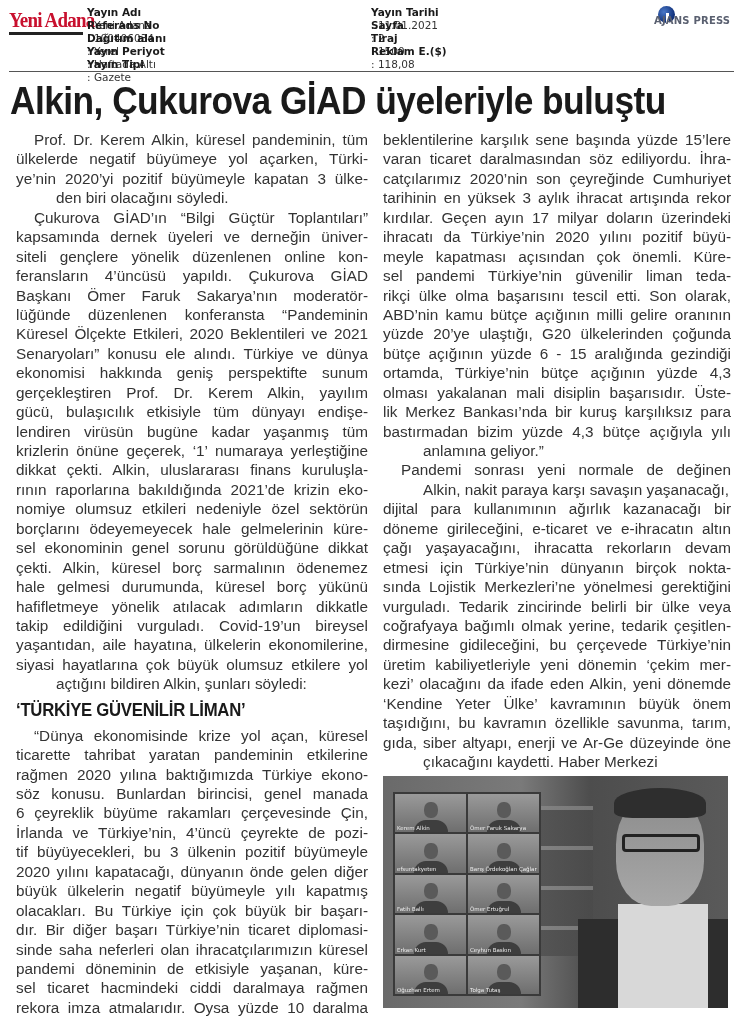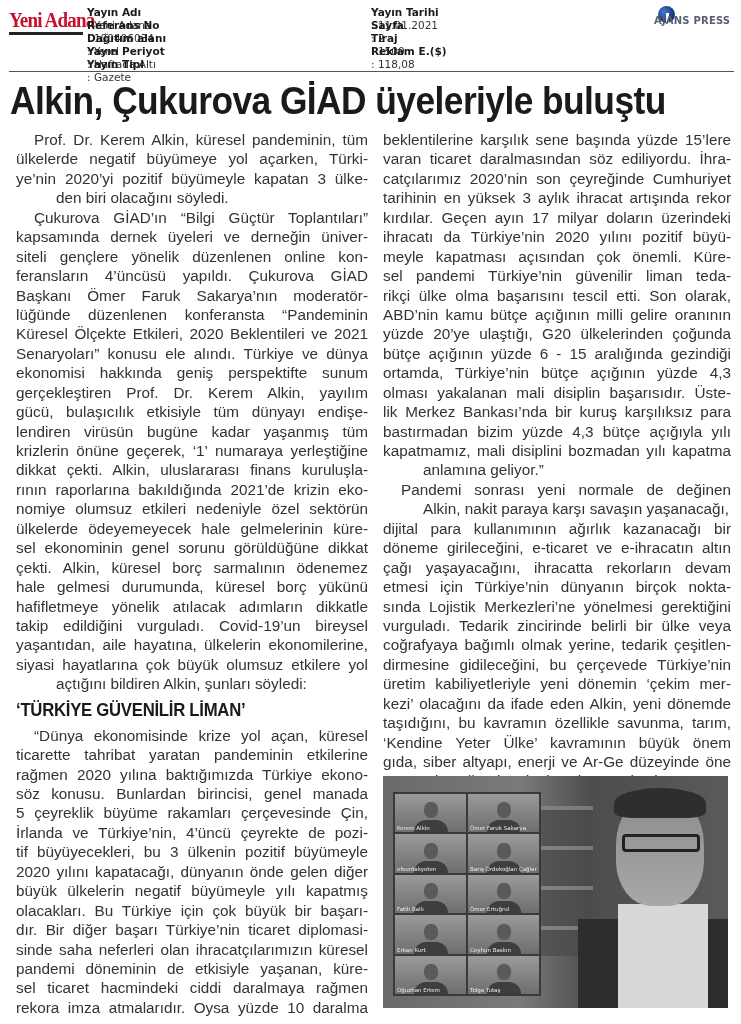--- a/index.html
+++ b/index.html
@@ -119,37 +119,37 @@
       <span class="line">Küresel Ölçekte Etkileri, 2020 Beklentileri ve 2021</span>
       <span class="line">Senaryoları” konusu ele alındı. Türkiye ve dünya</span>
       <span class="line">ekonomisi hakkında geniş perspektifte sunum</span>
       <span class="line">gerçekleştiren Prof. Dr. Kerem Alkin, yayılım</span>
       <span class="line">gücü, bulaşıcılık etkisiyle tüm dünyayı endişe-</span>
       <span class="line">lendiren virüsün bugüne kadar yaşanmış tüm</span>
       <span class="line">krizlerin önüne geçerek, ‘1’ numaraya yerleştiğine</span>
       <span class="line">dikkat çekti. Alkin, uluslararası finans kuruluşla-</span>
       <span class="line">rının raporlarına bakıldığında 2021’de krizin eko-</span>
       <span class="line">nomiye olumsuz etkileri nedeniyle özel sektörün</span>
-      <span class="line">ülkelerde ödeyemeyecek hale gelmelerinin küre-</span>
+      <span class="line">borçlarını ödeyemeyecek hale gelmelerinin küre-</span>
       <span class="line">sel ekonominin genel sorunu görüldüğüne dikkat</span>
       <span class="line">çekti. Alkin, küresel borç sarmalının ödenemez</span>
       <span class="line">hale gelmesi durumunda, küresel borç yükünü</span>
       <span class="line">hafifletmeye yönelik atılacak adımların dikkatle</span>
       <span class="line">takip edildiğini vurguladı. Covid-19’un bireysel</span>
       <span class="line">yaşantıdan, aile hayatına, ülkelerin ekonomilerine,</span>
       <span class="line">siyasi hayatlarına çok büyük olumsuz etkilere yol</span>
       <span class="line last">açtığını bildiren Alkin, şunları söyledi:</span>
     </div>
   <div class="subhead">‘TÜRKİYE GÜVENİLİR LİMAN’</div>
   <div id="left-lines-2">
       <span class="line ind">“Dünya ekonomisinde krize yol açan, küresel</span>
       <span class="line">ticarette tahribat yaratan pandeminin etkilerine</span>
       <span class="line">rağmen 2020 yılına baktığımızda Türkiye ekono-</span>
       <span class="line">söz konusu. Bunlardan birincisi, genel manada</span>
-      <span class="line">5 çeyreklik büyüme rakamları çerçevesinde Çin,</span>
+      <span class="line">6 çeyreklik büyüme rakamları çerçevesinde Çin,</span>
       <span class="line">İrlanda ve Türkiye’nin, 4’üncü çeyrekte de pozi-</span>
       <span class="line">tif büyüyecekleri, bu 3 ülkenin pozitif büyümeyle</span>
       <span class="line">2020 yılını kapatacağı, dünyanın önde gelen diğer</span>
       <span class="line">büyük ülkelerin negatif büyümeyle yılı kapatmış</span>
       <span class="line">olacakları. Bu Türkiye için çok büyük bir başarı-</span>
       <span class="line">dır. Bir diğer başarı Türkiye’nin ticaret diplomasi-</span>
       <span class="line">sinde saha neferleri olan ihracatçılarımızın küresel</span>
       <span class="line">pandemi döneminin de etkisiyle yaşanan, küre-</span>
       <span class="line">sel ticaret hacmindeki ciddi daralmaya rağmen</span>
       <span class="line">rekora imza atmalarıdır. Oysa yüzde 10 daralma</span>
@@ -167,36 +167,35 @@
       <span class="line">meyle kapatması açısından çok önemli. Küre-</span>
       <span class="line">sel pandemi Türkiye’nin güvenilir liman teda-</span>
       <span class="line">rikçi ülke olma başarısını tescil etti. Son olarak,</span>
       <span class="line">ABD’nin kamu bütçe açığının milli gelire oranının</span>
       <span class="line">yüzde 20’ye ulaştığı, G20 ülkelerinden çoğunda</span>
       <span class="line">bütçe açığının yüzde 6 - 15 aralığında gezindiği</span>
       <span class="line">ortamda, Türkiye’nin bütçe açığının yüzde 4,3</span>
       <span class="line">olması yakalanan mali disiplin başarısıdır. Üste-</span>
       <span class="line">lik Merkez Bankası’nda bir kuruş karşılıksız para</span>
       <span class="line">bastırmadan bizim yüzde 4,3 bütçe açığıyla yılı</span>
-      <span class="line">kapatmamız, mali disiplini bozmadan yılı kapatma</span>
       <span class="line last">anlamına geliyor.”</span>
       <span class="line ind">Pandemi sonrası yeni normale de değinen</span>
       <span class="line last">Alkin, nakit paraya karşı savaşın yaşanacağı,</span>
       <span class="line">dijital para kullanımının ağırlık kazanacağı bir</span>
       <span class="line">döneme girileceğini, e-ticaret ve e-ihracatın altın</span>
       <span class="line">çağı yaşayacağını, ihracatta rekorların devam</span>
       <span class="line">etmesi için Türkiye’nin dünyanın birçok nokta-</span>
       <span class="line">sında Lojistik Merkezleri’ne yönelmesi gerektiğini</span>
       <span class="line">vurguladı. Tedarik zincirinde belirli bir ülke veya</span>
       <span class="line">coğrafyaya bağımlı olmak yerine, tedarik çeşitlen-</span>
       <span class="line">dirmesine gidileceğini, bu çerçevede Türkiye’nin</span>
       <span class="line">üretim kabiliyetleriyle yeni dönemin ‘çekim mer-</span>
       <span class="line">kezi’ olacağını da ifade eden Alkin, yeni dönemde</span>
+      <span class="line">‘Kendine Yeter Ülke’ kavramının büyük önem</span>
       <span class="line">taşıdığını, bu kavramın özellikle savunma, tarım,</span>
-      <span class="line">‘Kendine Yeter Ülke’ kavramının büyük önem</span>
       <span class="line">gıda, siber altyapı, enerji ve Ar-Ge düzeyinde öne</span>
       <span class="line last">çıkacağını kaydetti. Haber Merkezi</span>
     </div>
 </div>
 
 <div class="photo">
   <div class="photo-bg"></div>
   <div class="shelf"></div>
   <div class="grid" id="vc-grid">
       <div class="tile">

